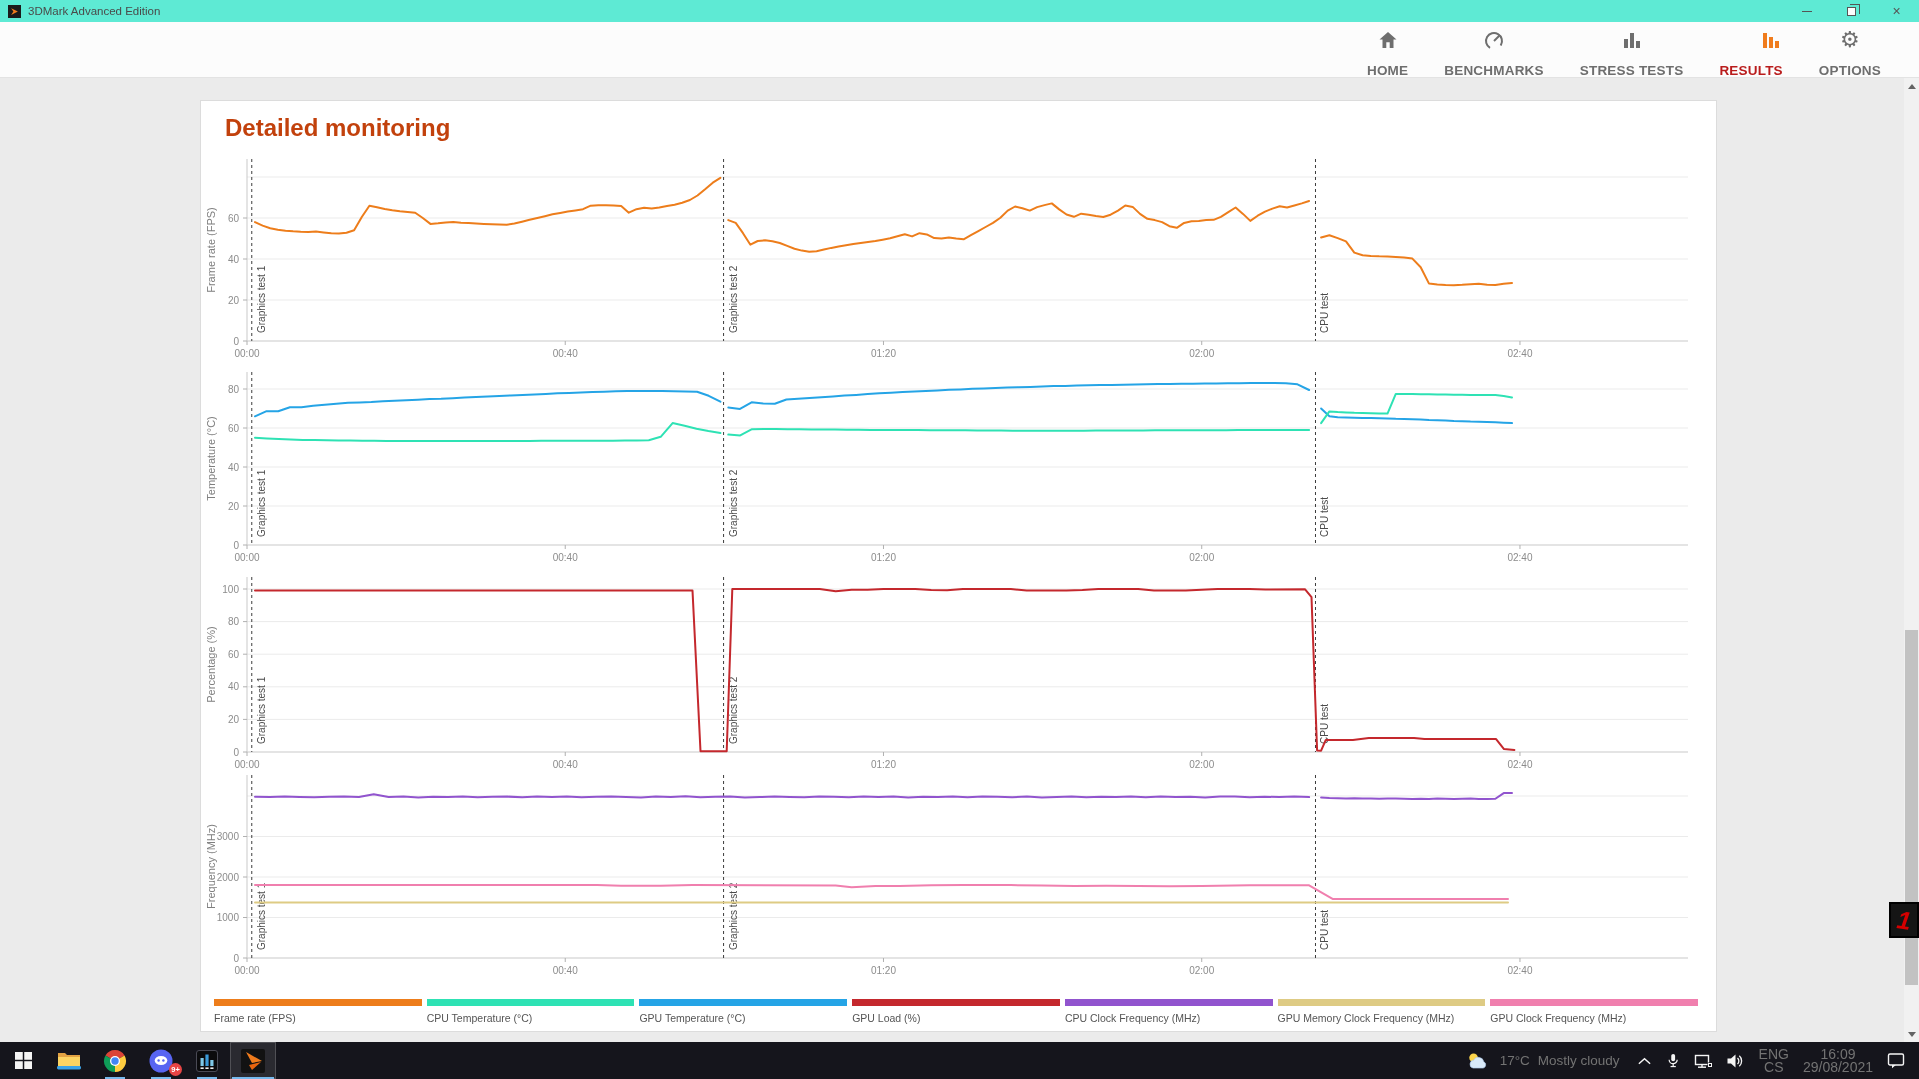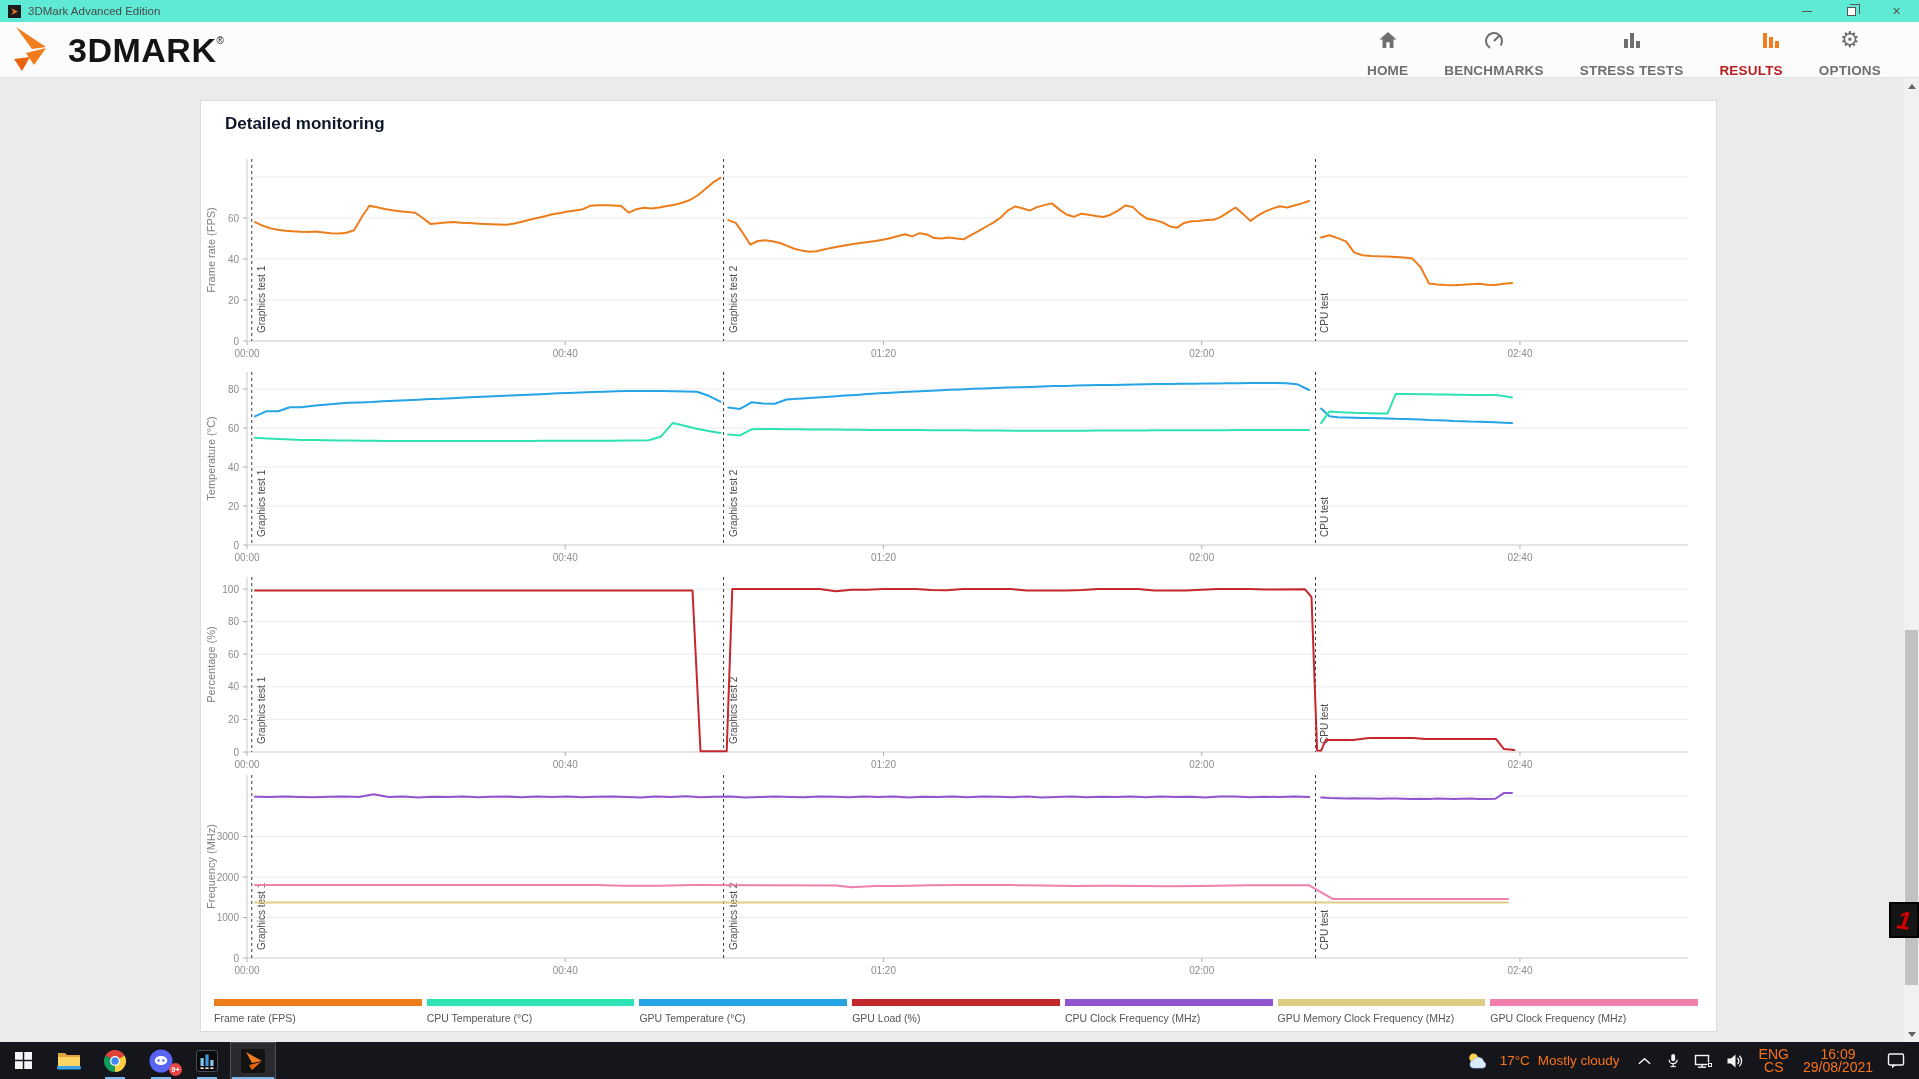--- a/index.html
+++ b/index.html
@@ -18,40 +18,40 @@
   #logo .brand { font-size:34px; font-weight:800; color:#141414; letter-spacing:.5px; margin-left:4px; }
   #logo sup { font-size:10px; font-weight:400; vertical-align:18px; }
   #nav { position:absolute; right:38px; top:4px; display:flex; gap:36px; }
   .nav-item { display:flex; flex-direction:column; align-items:center; cursor:pointer; color:#6E6E6E; }
   .nav-item .nicon { height:26px; display:flex; align-items:flex-end; justify-content:center; }
   .nav-item .nlabel { font-size:13.5px; margin-top:11px; letter-spacing:.2px;font-weight:bold; }
   .nav-item.active { color:#b91c1c;align-items:flex-end; }
   .gear-glyph { font-size:22px; line-height:24px; }
   #content { position:absolute; left:0; top:78px; width:1919px; height:964px; background:#EBEBEB; }
   #card { position:absolute; left:200px; top:22px; width:1517px; height:932px; background:#FFFFFF; border:1px solid #DCDCDC; }
-  #panel-title { position:absolute; left:24px; top:13px; font-size:17px; font-weight:700; color:#0f172a; }
+  #panel-title { position:absolute; left:24px; top:13px; font-size:24px; font-weight:700; color:#c2410c; }
   #charts-svg { position:absolute; left:0; top:0; }
   #legend { position:absolute; left:13px; top:898px; width:1484px; display:flex; gap:5px; }
   .legend-item { flex:1; }
   .legend-bar { height:7px; width:100%; }
   .legend-label { font-size:10.5px; color:#555; margin-top:6px; }
   #scrollbar { position:absolute; right:0; top:78px; width:15px; height:964px; background:#F1F1F1; z-index:6; }
   #sb-up { position:absolute; top:0; left:0; width:15px; height:16px; display:flex; align-items:center; justify-content:center; }
   #sb-down { position:absolute; bottom:0; left:0; width:15px; height:16px; display:flex; align-items:center; justify-content:center; }
   .tri-up { width:0; height:0; border-left:4px solid transparent; border-right:4px solid transparent; border-bottom:5px solid #636363; }
   .tri-down { width:0; height:0; border-left:4px solid transparent; border-right:4px solid transparent; border-top:5px solid #636363; }
   #sb-thumb { position:absolute; left:1px; top:552px; width:13px; height:355px; background:#C2C2C2; }
   #badge1 { position:absolute; right:0px; top:902px; width:30px; height:36px; background:#151515; border:2px solid #000; display:flex; align-items:center; justify-content:center; z-index:7; }
   #badge1 span { color:#D40000; font-size:25px; font-weight:bold; font-style:italic; transform:rotate(8deg); }
   #taskbar { position:absolute; left:0; bottom:0; width:1919px; height:37px; background:#15151C; display:flex; align-items:stretch; z-index:8; }
   .tb-btn { width:46px; display:flex; align-items:center; justify-content:center; position:relative; cursor:pointer; }
   .tb-btn.active-app { background:rgba(255,255,255,.09); outline:1px solid rgba(255,255,255,.18); outline-offset:-1px; }
   .tb-underline { position:absolute; bottom:0; left:13px; width:20px; height:2px; background:#76B9ED; }
   .tb-btn.active-app .tb-underline { left:2px; width:42px; }
-  #tray { margin-left:auto; display:flex; align-items:center; color:#f97316; }
+  #tray { margin-left:auto; display:flex; align-items:center; color:#737373; }
   #weather { display:flex; align-items:center; gap:8px; padding:0 10px; cursor:pointer; }
   #weather .wtemp, #weather .wdesc { font-size:13.5px; }
   .tray-ico { padding:0 7px; display:flex; align-items:center; cursor:pointer; }
   .two-line { font-size:14px; line-height:13px; text-align:center; padding:0 7px; cursor:pointer; }
   #clock { text-align:center; }
   .dbadge { position:absolute; right:2px; bottom:3px; width:13px; height:13px; background:#E84545; border-radius:50%; color:#fff; font-size:7.5px; font-weight:bold; display:flex; align-items:center; justify-content:center; }
 </style>
 </head>
 <body>
 
@@ -67,28 +67,20 @@
         <span class="glyph-min"></span>
       </span>
     <span class="winbtn">
         <span class="glyph-max"></span>
       </span>
     <span class="winbtn glyph-close">×</span>
   </div>
 </div>
 
 <div id="header">
-  <div id="logo">
-    <svg width="52" height="50" viewBox="0 0 52 50">
-      <polygon points="4,2 34,22 20,24" fill="#F07C1D"></polygon>
-      <polygon points="14,28 34,23 22,40" fill="#F07C1D"></polygon>
-      <polygon points="2,34 18,32 10,46" fill="#E8650F"></polygon>
-    </svg>
-    <span class="brand"><span>3DMARK</span><sup>®</sup></span>
-  </div>
   <div id="nav">
     <div class="nav-item">
       <span class="nicon">
         <svg width="24" height="24" viewBox="0 0 24 24">
             <path d="M12 4 L3.5 11.5 H6.5 V20 H10.3 V14.2 H13.7 V20 H17.5 V11.5 H20.5 Z" fill="#6E6E6E"></path>
           </svg>
       </span>
       <span class="nlabel">HOME</span>
     </div>
     <div class="nav-item">

